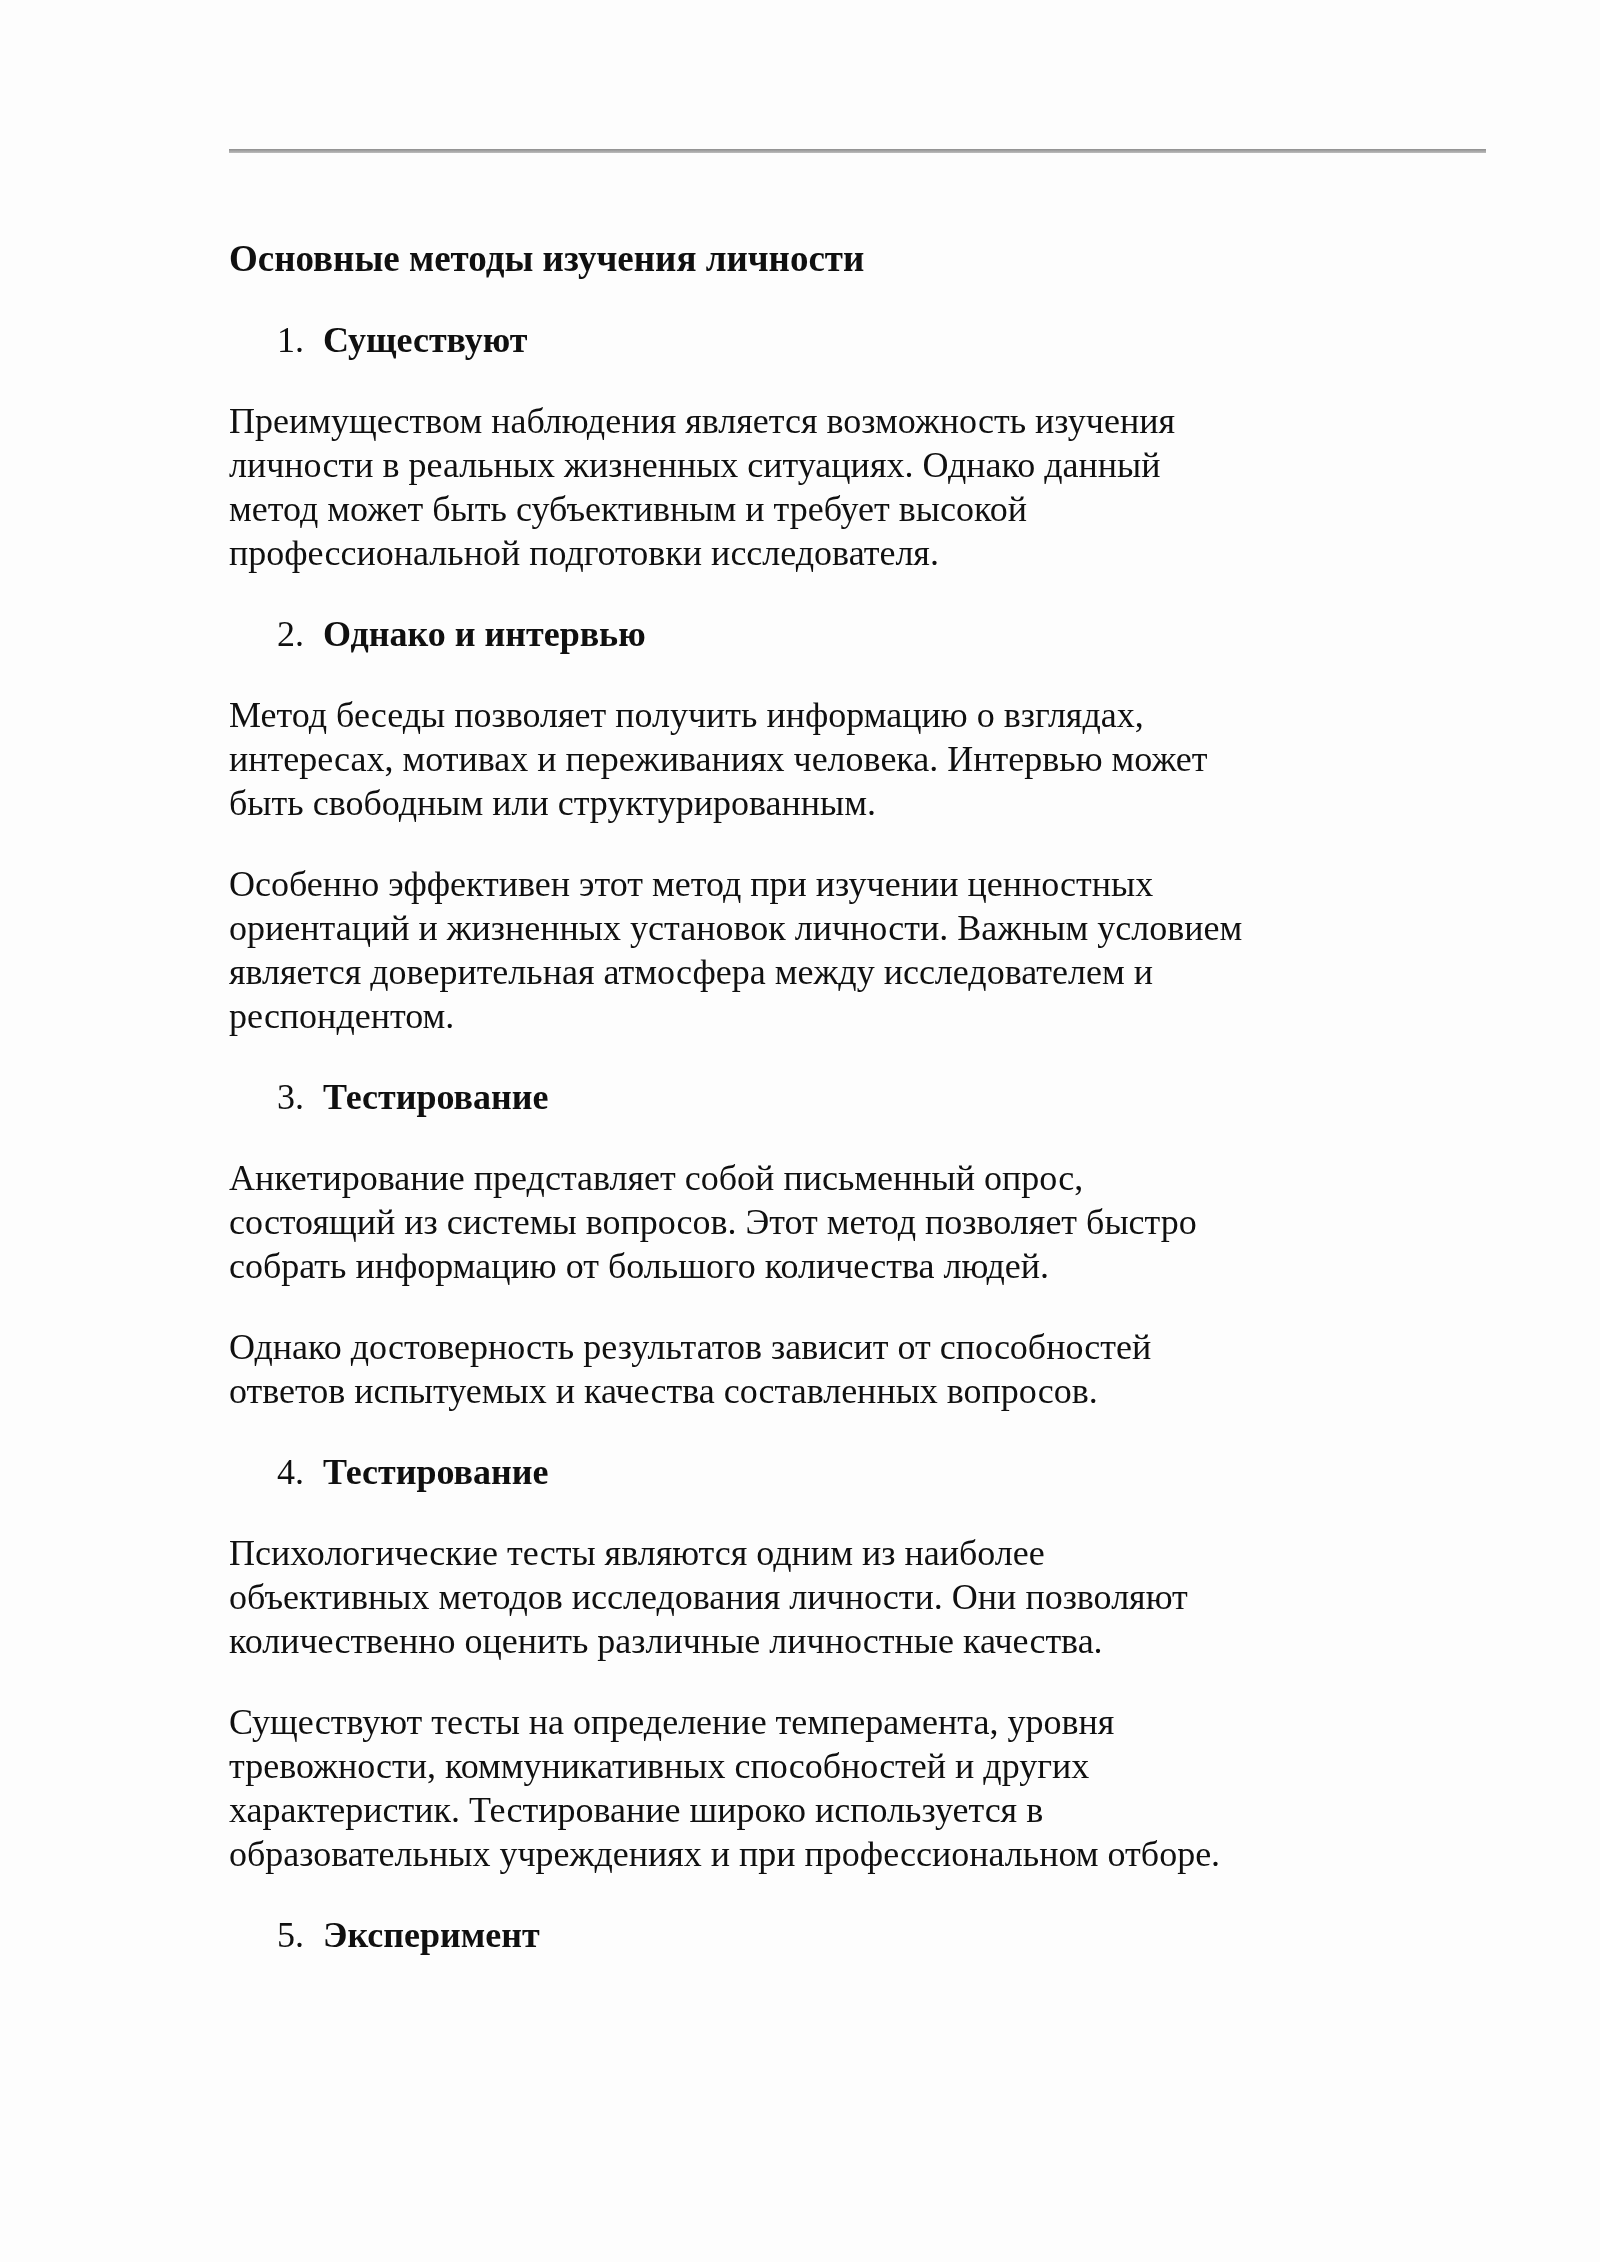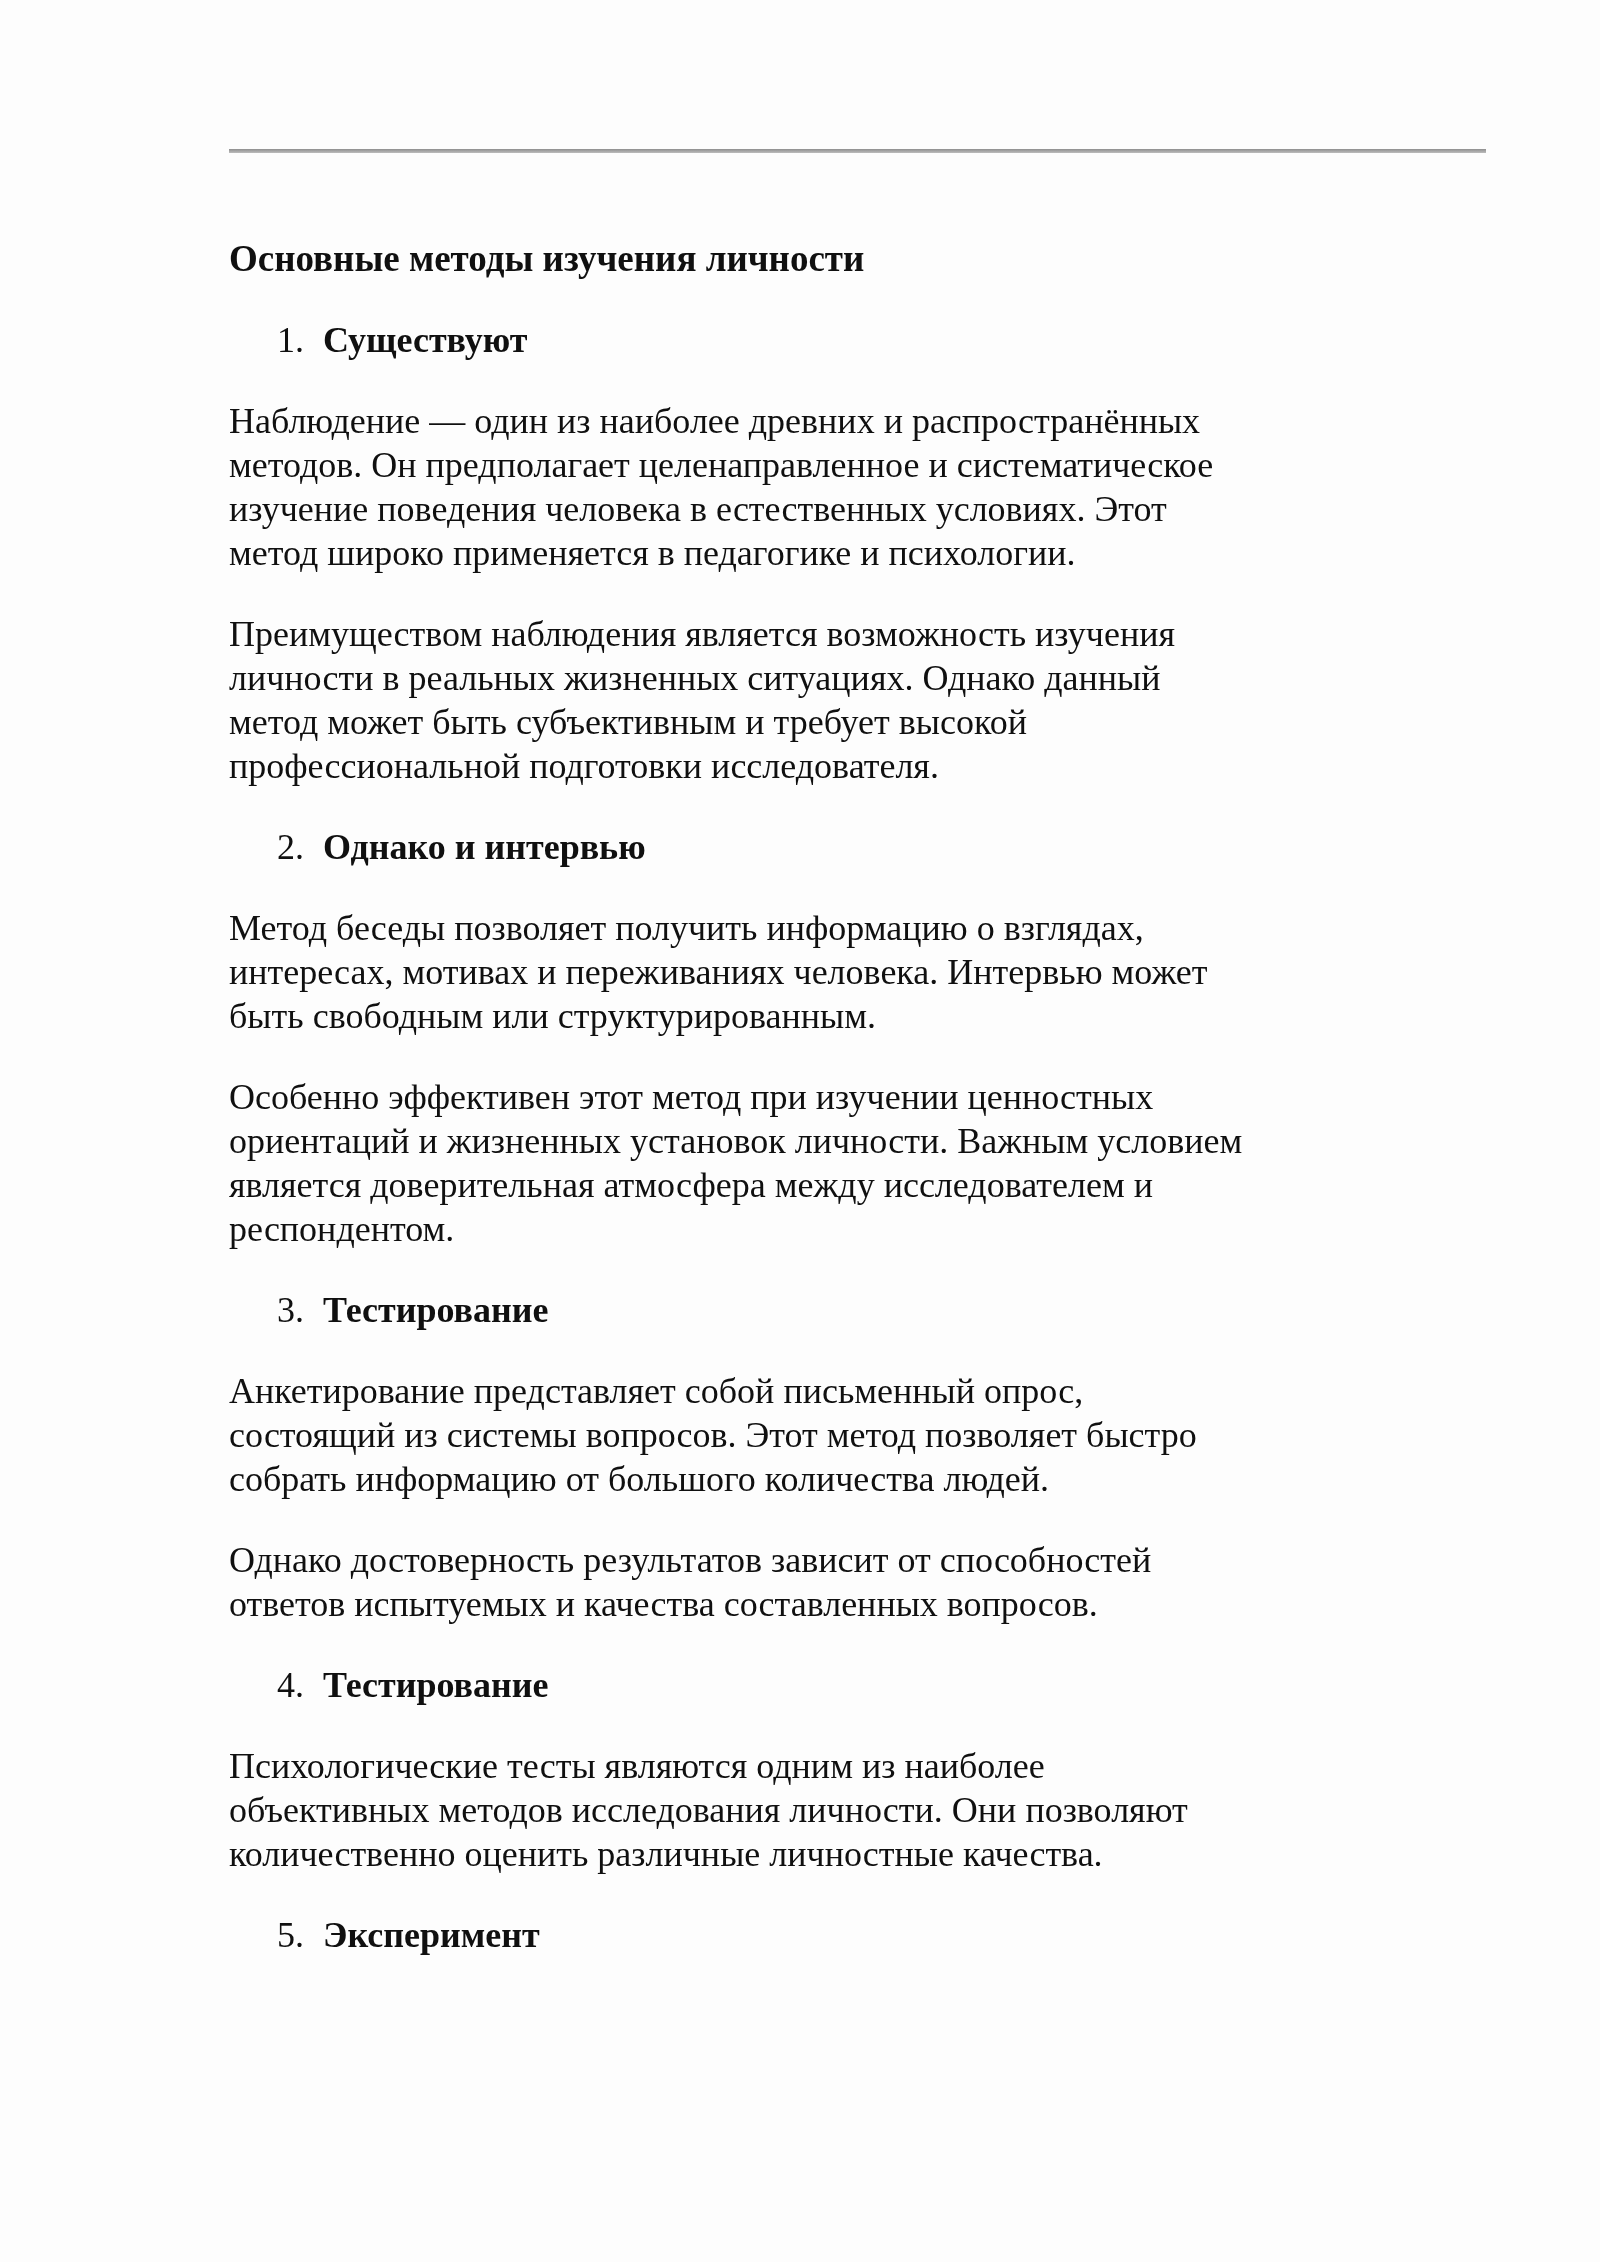--- a/index.html
+++ b/index.html
@@ -60,37 +60,37 @@
 
 <div class="page">
 
   <div class="rule"></div>
 
   <div class="doc-title">Основные методы изучения личности</div>
 
   <div class="hitem">
     <span class="num">1.</span><span class="hname">Существуют</span>
   </div>
-  <p class="body-par">Наблюдение — один из наиболее древних и распространённых методов. Он предполагает целенаправленное и систематическое изучение поведения человека в естественных условиях. Этот метод широко применяется в педагогике и психологии.</p>
   <p class="body-par">Преимуществом наблюдения является возможность изучения личности в реальных жизненных ситуациях. Однако данный метод может быть субъективным и требует высокой профессиональной подготовки исследователя.</p>
 
   <div class="hitem">
     <span class="num">2.</span><span class="hname">Однако и интервью</span>
   </div>
   <p class="body-par">Метод беседы позволяет получить информацию о взглядах, интересах, мотивах и переживаниях человека. Интервью может быть свободным или структурированным.</p>
   <p class="body-par">Особенно эффективен этот метод при изучении ценностных ориентаций и жизненных установок личности. Важным условием является доверительная атмосфера между исследователем и респондентом.</p>
 
   <div class="hitem">
     <span class="num">3.</span><span class="hname">Тестирование</span>
   </div>
   <p class="body-par">Анкетирование представляет собой письменный опрос, состоящий из системы вопросов. Этот метод позволяет быстро собрать информацию от большого количества людей.</p>
   <p class="body-par">Однако достоверность результатов зависит от способностей ответов испытуемых и качества составленных вопросов.</p>
 
   <div class="hitem">
     <span class="num">4.</span><span class="hname">Тестирование</span>
   </div>
   <p class="body-par">Психологические тесты являются одним из наиболее объективных методов исследования личности. Они позволяют количественно оценить различные личностные качества.</p>
+  <p class="body-par">Существуют тесты на определение темперамента, уровня тревожности, коммуникативных способностей и других характеристик. Тестирование широко используется в образовательных учреждениях и при профессиональном отборе.</p>
 
   <div class="hitem">
     <span class="num">5.</span><span class="hname">Эксперимент</span>
   </div>
 
 </div>
 
 </body></html>

